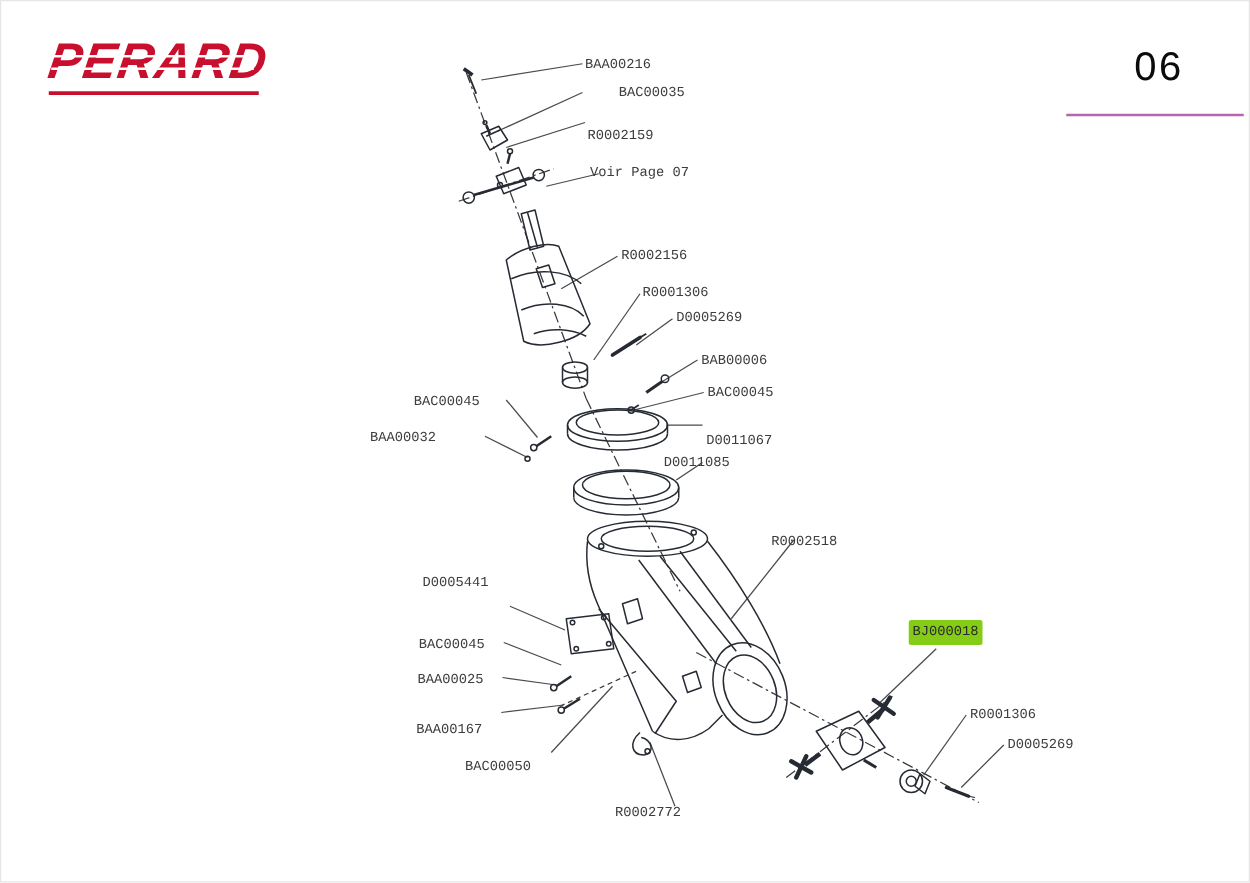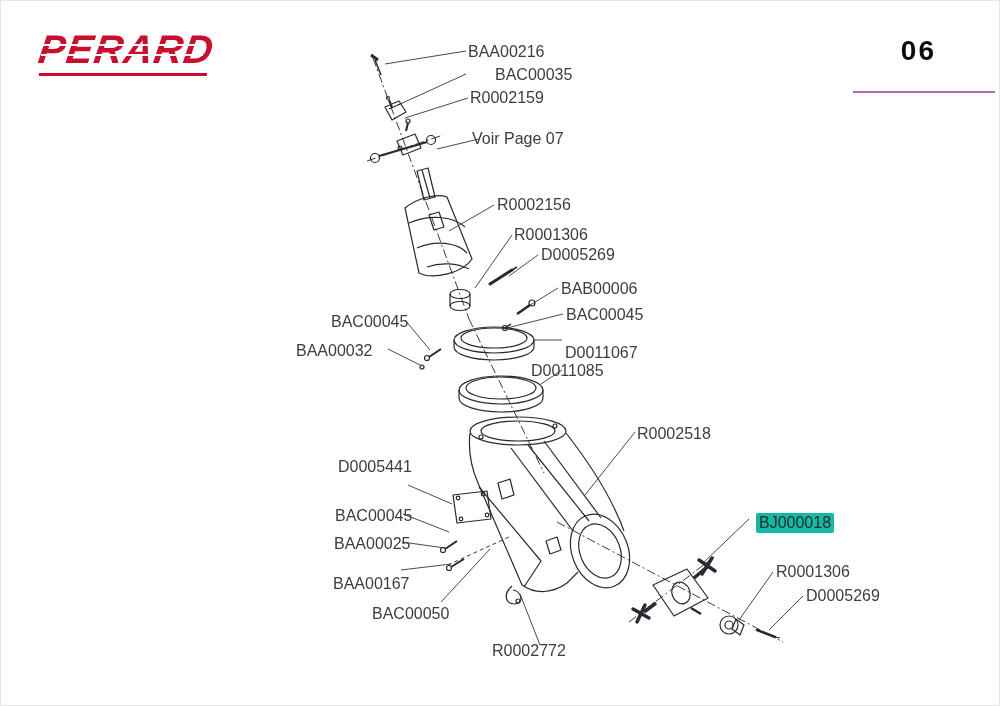--- a/index.html
+++ b/index.html
@@ -13,29 +13,29 @@
   .logo-text {
     display:block; font-style:italic; font-weight:bold; font-size:40px;
     letter-spacing:1px; transform:skewX(-8deg); line-height:1;
     font-family:"Liberation Sans", sans-serif;
   }
   .logo-stripe { position:absolute; left:2px; right:8px; height:2px; background:#ffffff; }
   .logo-stripe.s1 { top:15px; }
   .logo-stripe.s2 { top:25px; }
   .logo-underline { height:3px; margin-top:4px; width:168px; }
   .page-num {
-    position:absolute; right:63px; top:34px; font-size:28px; font-weight:bold;
+    position:absolute; right:52px; top:34px; font-size:32px; font-weight:normal;
     color:#0b0b0b; letter-spacing:2px; font-family:"Liberation Sans", sans-serif;
   }
   .page-underline { position:absolute; right:4px; top:90px; width:142px; height:2px; }
   
   .diagram-svg { position:absolute; left:0; top:0; }
   .part-label {
-    position:absolute; font-size:16px; color:#3d3d3d; white-space:nowrap;
-    font-family:Liberation Sans, sans-serif; line-height:20px;
+    position:absolute; font-size:11px; color:#3d3d3d; white-space:nowrap;
+    font-family:Liberation Mono, monospace; line-height:20px;
   }
   .part-label.highlighted { padding:0 3px; border-radius:2px; color:#2b2b2b; }
 </style>
 </head>
 <body>
 
 <div class="page">
 
   <div class="logo">
     <span class="logo-text" style="color: rgb(200, 16, 46);">PERARD</span>
@@ -221,35 +221,35 @@
 
       <g>
         <line x1="756" y1="629" x2="774" y2="636" stroke-width="2.5" stroke-linecap="round"></line>
         <line x1="774" y1="636" x2="779" y2="637" stroke-width="1"></line>
       </g>
     </g>
   </svg>
 
   <div class="part-label" style="left:467px;top:41px">BAA00216</div>
   <div class="part-label" style="left:494px;top:64px">BAC00035</div>
-  <div class="part-label" style="left:469px;top:87px">R0002159</div>
+  <div class="part-label" style="left:469px;top:98px">R0002159</div>
   <div class="part-label" style="left:471px;top:128px">Voir Page 07</div>
   <div class="part-label" style="left:496px;top:194px">R0002156</div>
   <div class="part-label" style="left:513px;top:224px">R0001306</div>
   <div class="part-label" style="left:540px;top:244px">D0005269</div>
   <div class="part-label" style="left:560px;top:278px">BAB00006</div>
   <div class="part-label" style="left:565px;top:304px">BAC00045</div>
   <div class="part-label" style="left:330px;top:311px">BAC00045</div>
   <div class="part-label" style="left:564px;top:342px">D0011067</div>
   <div class="part-label" style="left:295px;top:340px">BAA00032</div>
   <div class="part-label" style="left:530px;top:360px">D0011085</div>
-  <div class="part-label" style="left:636px;top:423px">R0002518</div>
+  <div class="part-label" style="left:616px;top:423px">R0002518</div>
   <div class="part-label" style="left:337px;top:456px">D0005441</div>
   <div class="part-label" style="left:334px;top:505px">BAC00045</div>
   <div class="part-label" style="left:333px;top:533px">BAA00025</div>
   <div class="part-label" style="left:332px;top:573px">BAA00167</div>
   <div class="part-label" style="left:371px;top:603px">BAC00050</div>
   <div class="part-label" style="left:491px;top:640px">R0002772</div>
-  <div class="part-label highlighted" style="left: 726px; top: 512px; background: #14b8a6; margin-left: 29px;">BJ000018</div>
+  <div class="part-label highlighted" style="left: 726px; top: 495px; background: #84cc16;">BJ000018</div>
   <div class="part-label" style="left:775px;top:561px">R0001306</div>
   <div class="part-label" style="left:805px;top:585px">D0005269</div>
 
 </div>
 
 </body></html>

